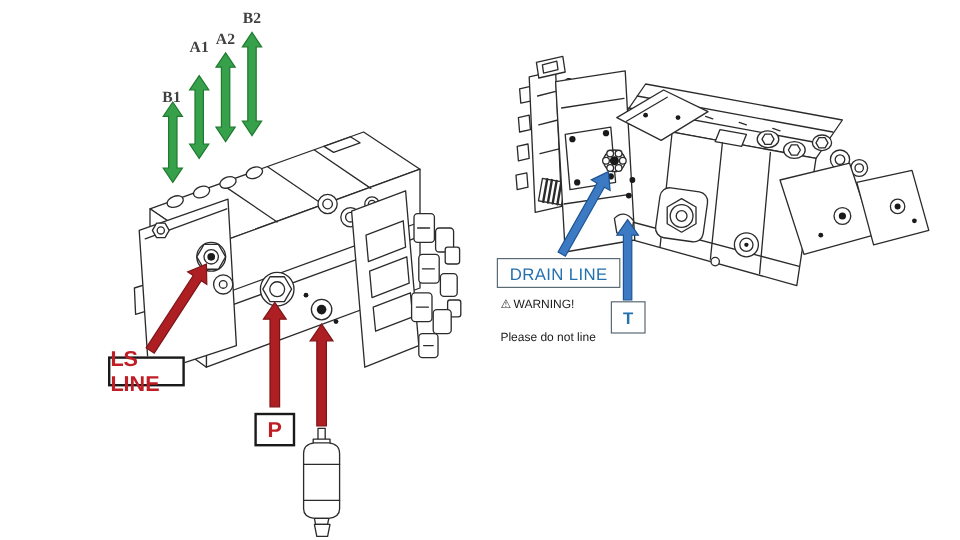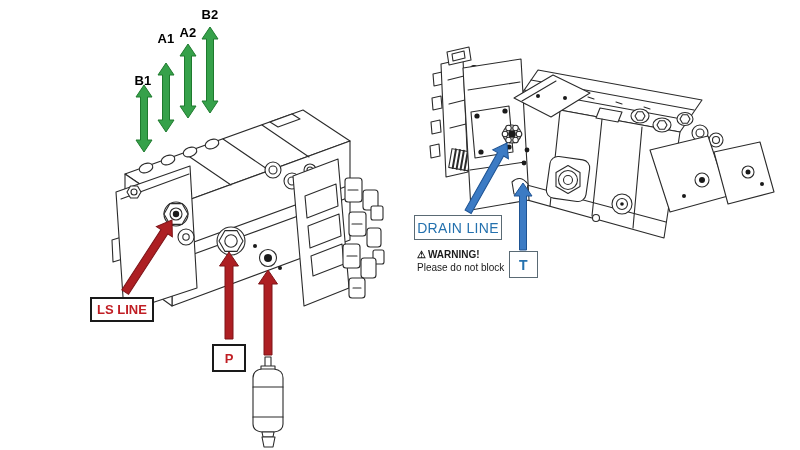--- a/index.html
+++ b/index.html
@@ -3,31 +3,31 @@
 <meta charset="utf-8">
 <style>
   html,body { margin:0; padding:0; background:#fff; }
   .stage {
     position:relative; width:800px; height:450px; background:#ffffff;
     overflow:hidden; font-family:"Liberation Sans", sans-serif;
   }
   .stage svg { position:absolute; left:0; top:0; }
   .port-label {
     position:absolute; width:28px; text-align:center;
-    font-weight:bold; font-size:13px; color:#000000; letter-spacing:0.2px;
+    font-weight:bold; font-size:13px; color:#404040; letter-spacing:0.2px;font-family:Liberation Serif, serif;
   }
   .callout {
     position:absolute; background:#ffffff; box-sizing:border-box;
     display:flex; align-items:center; justify-content:center;
   }
-  .callout.red-box  { border:2px solid #1a1a1a; color:#c01e24; font-weight:bold; font-size:13px; }
+  .callout.red-box  { border:2px solid #1a1a1a; color:#c01e24; font-weight:bold; font-size:18px; }
   .callout.blue-box { border:1.5px solid #5a6a74; color:#2471ae; font-size:14px; letter-spacing:0.3px; }
   .callout.blue-box.bold { font-weight:bold; }
   .warning-note { position:absolute; width:125px; color:#1a1a1a; font-size:10px; line-height:13px; }
-  .warning-title { font-weight:bold; margin-bottom:0; }
+  .warning-title { font-weight:normal; margin-bottom:14px; }
   .warning-title .w-icon { font-size:10px; margin-right:2px; }
   .lineart { stroke:#2b2b2b; fill:#ffffff; stroke-width:1.1; stroke-linejoin:round; stroke-linecap:round; }
   .dark { fill:#1a1a1a; stroke:none; }
   .grn { fill:#36a14a; stroke:#1e7a2e; stroke-width:1; }
   .red { fill:#ad1f23; stroke:#7e1418; stroke-width:1; }
   .blu { fill:#3c7bc4; stroke:#1e5393; stroke-width:1; }
 </style>
 </head>
 <body>
 
@@ -259,28 +259,28 @@
   <div class="port-label" style="left:196px; top:7px;">B2</div>
 
   <div class="callout red-box" style="left:90px; top:297px; width:64px; height:25px;">
     <span>LS LINE</span>
   </div>
 
   <div class="callout red-box" style="left:212px; top:344px; width:34px; height:28px;">
     <span>P</span>
   </div>
 
-  <div class="callout blue-box" style="left:414px; top:215px; width:88px; height:25px;">
+  <div class="callout blue-box" style="left:414px; top:215px; width:103px; height:25px;">
     <span>DRAIN LINE</span>
   </div>
 
   <div class="callout blue-box bold" style="left:509px; top:251px; width:29px; height:27px;">
     <span>T</span>
   </div>
 
   <div class="warning-note" style="left:417px; top:248px;">
     <div class="warning-title">
       <span class="w-icon">⚠</span><span>WARNING!</span>
     </div>
-    <div>Please do not block</div>
+    <div>Please do not line</div>
   </div>
 
 </div>
 
 </body></html>

